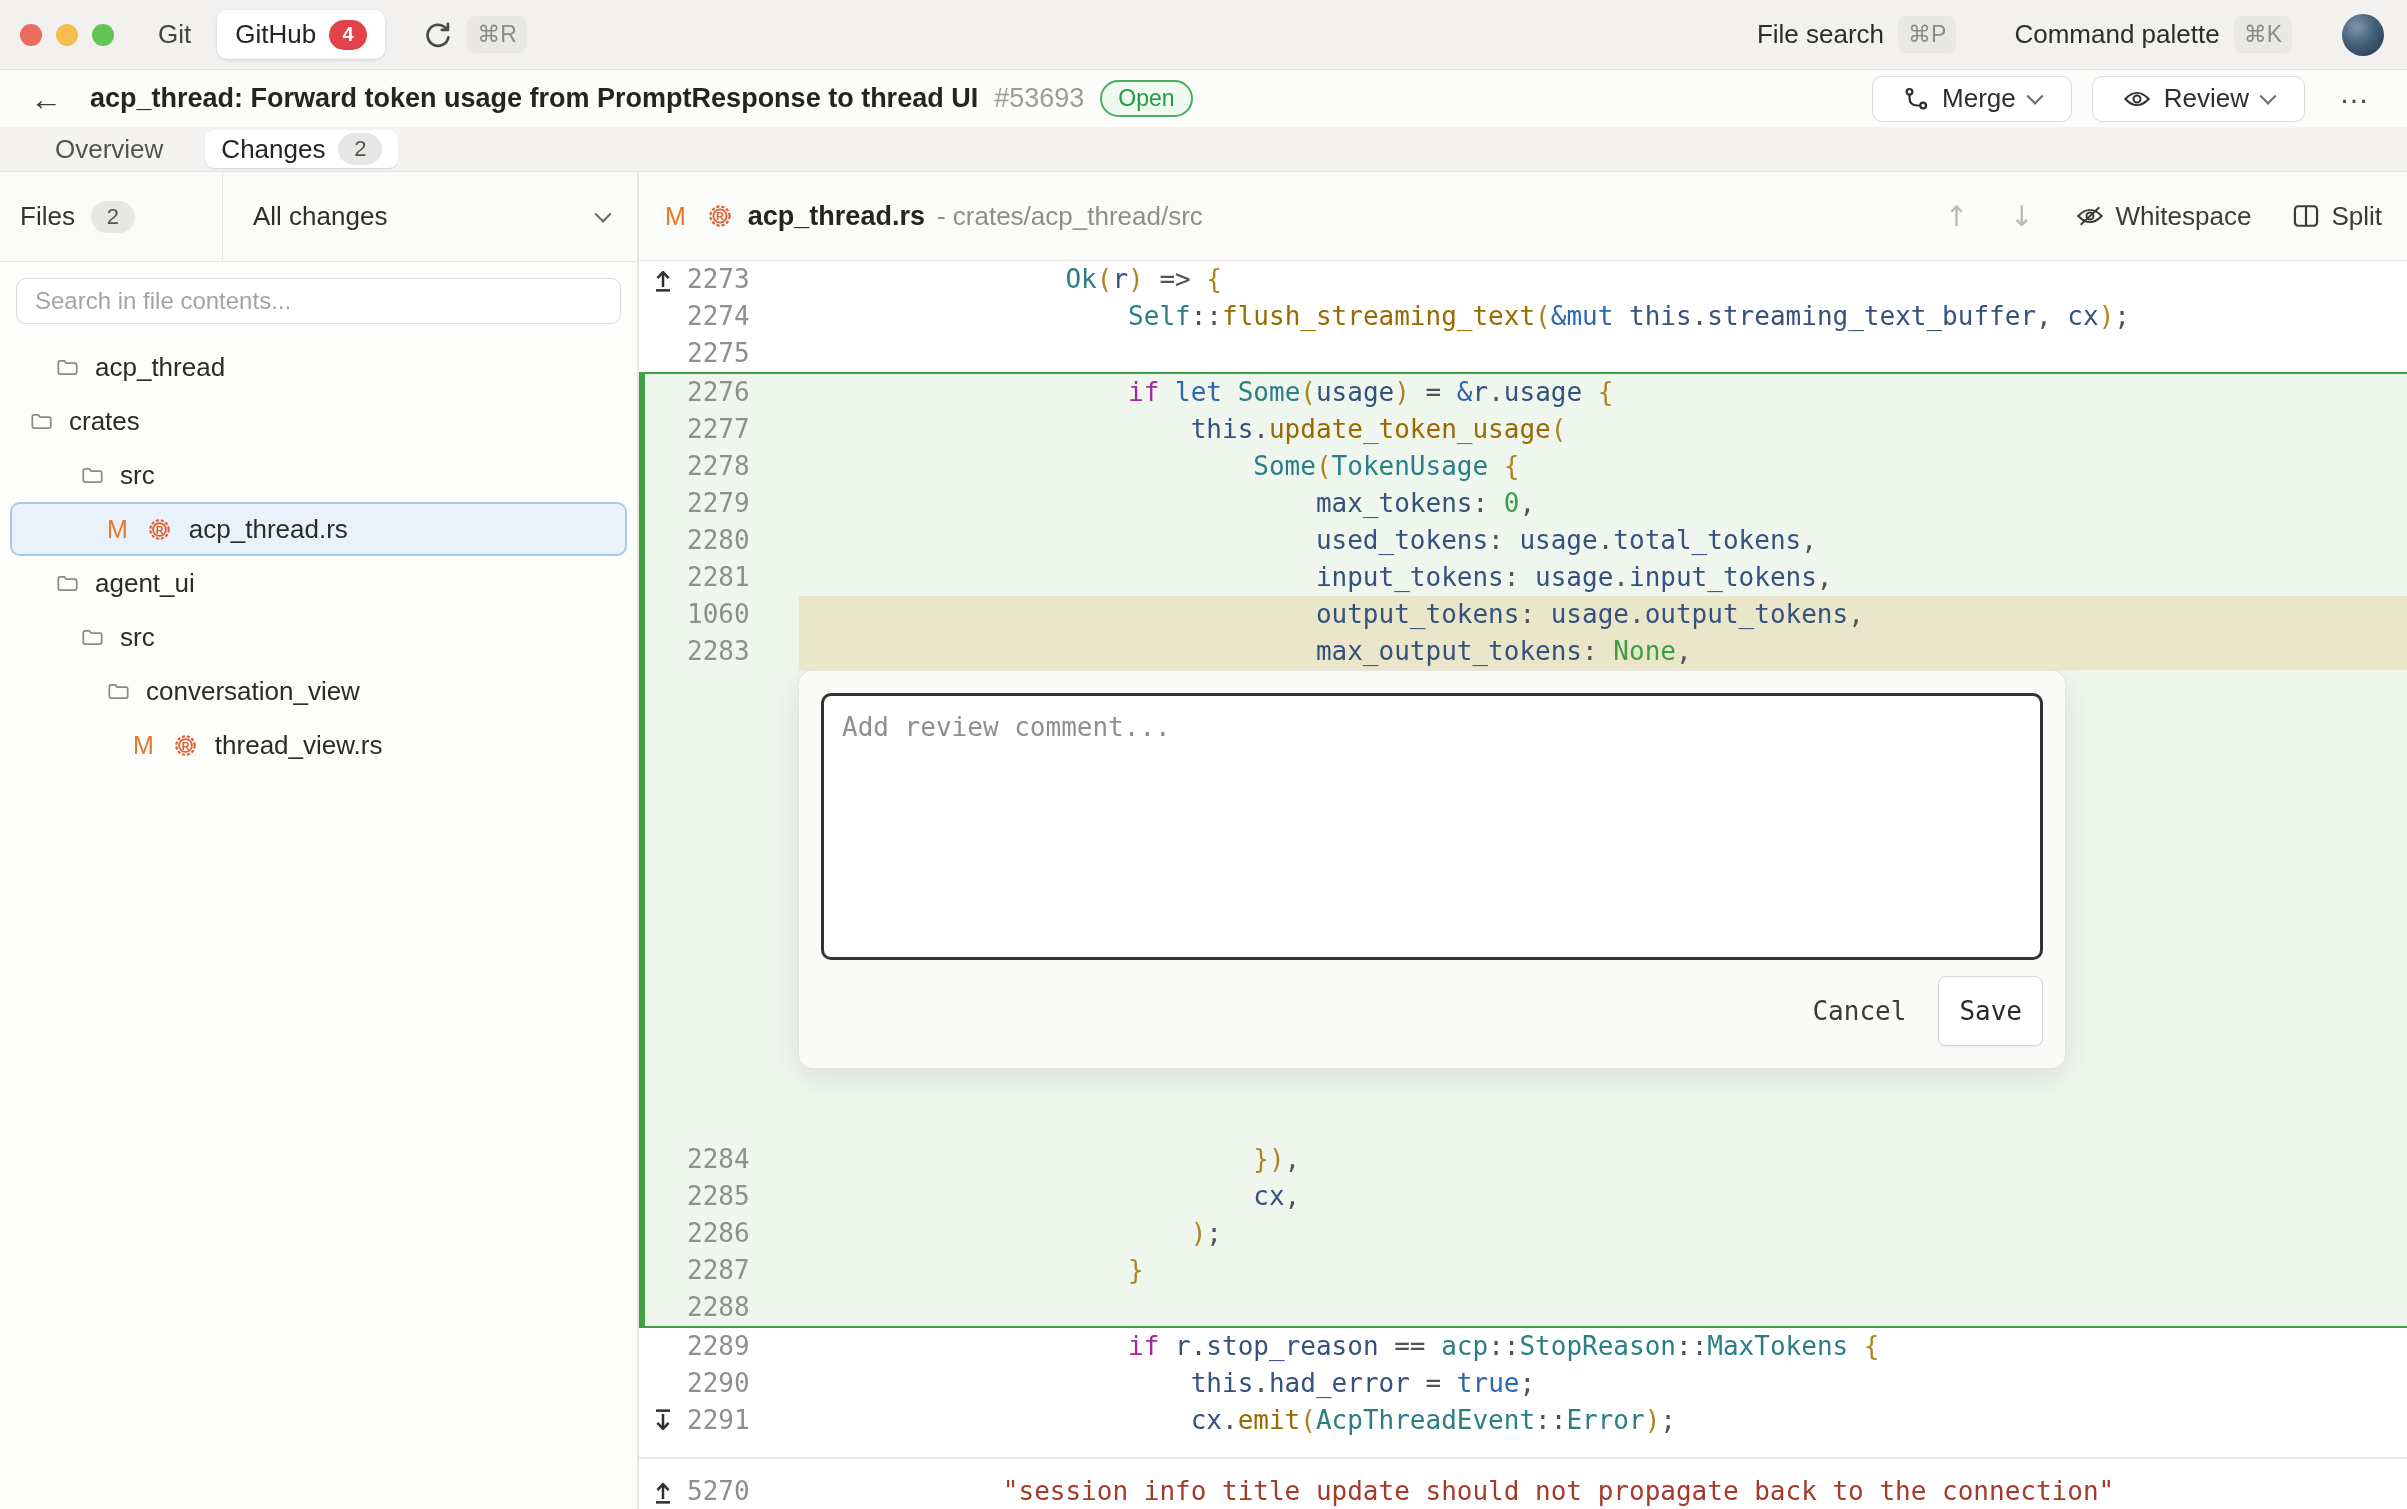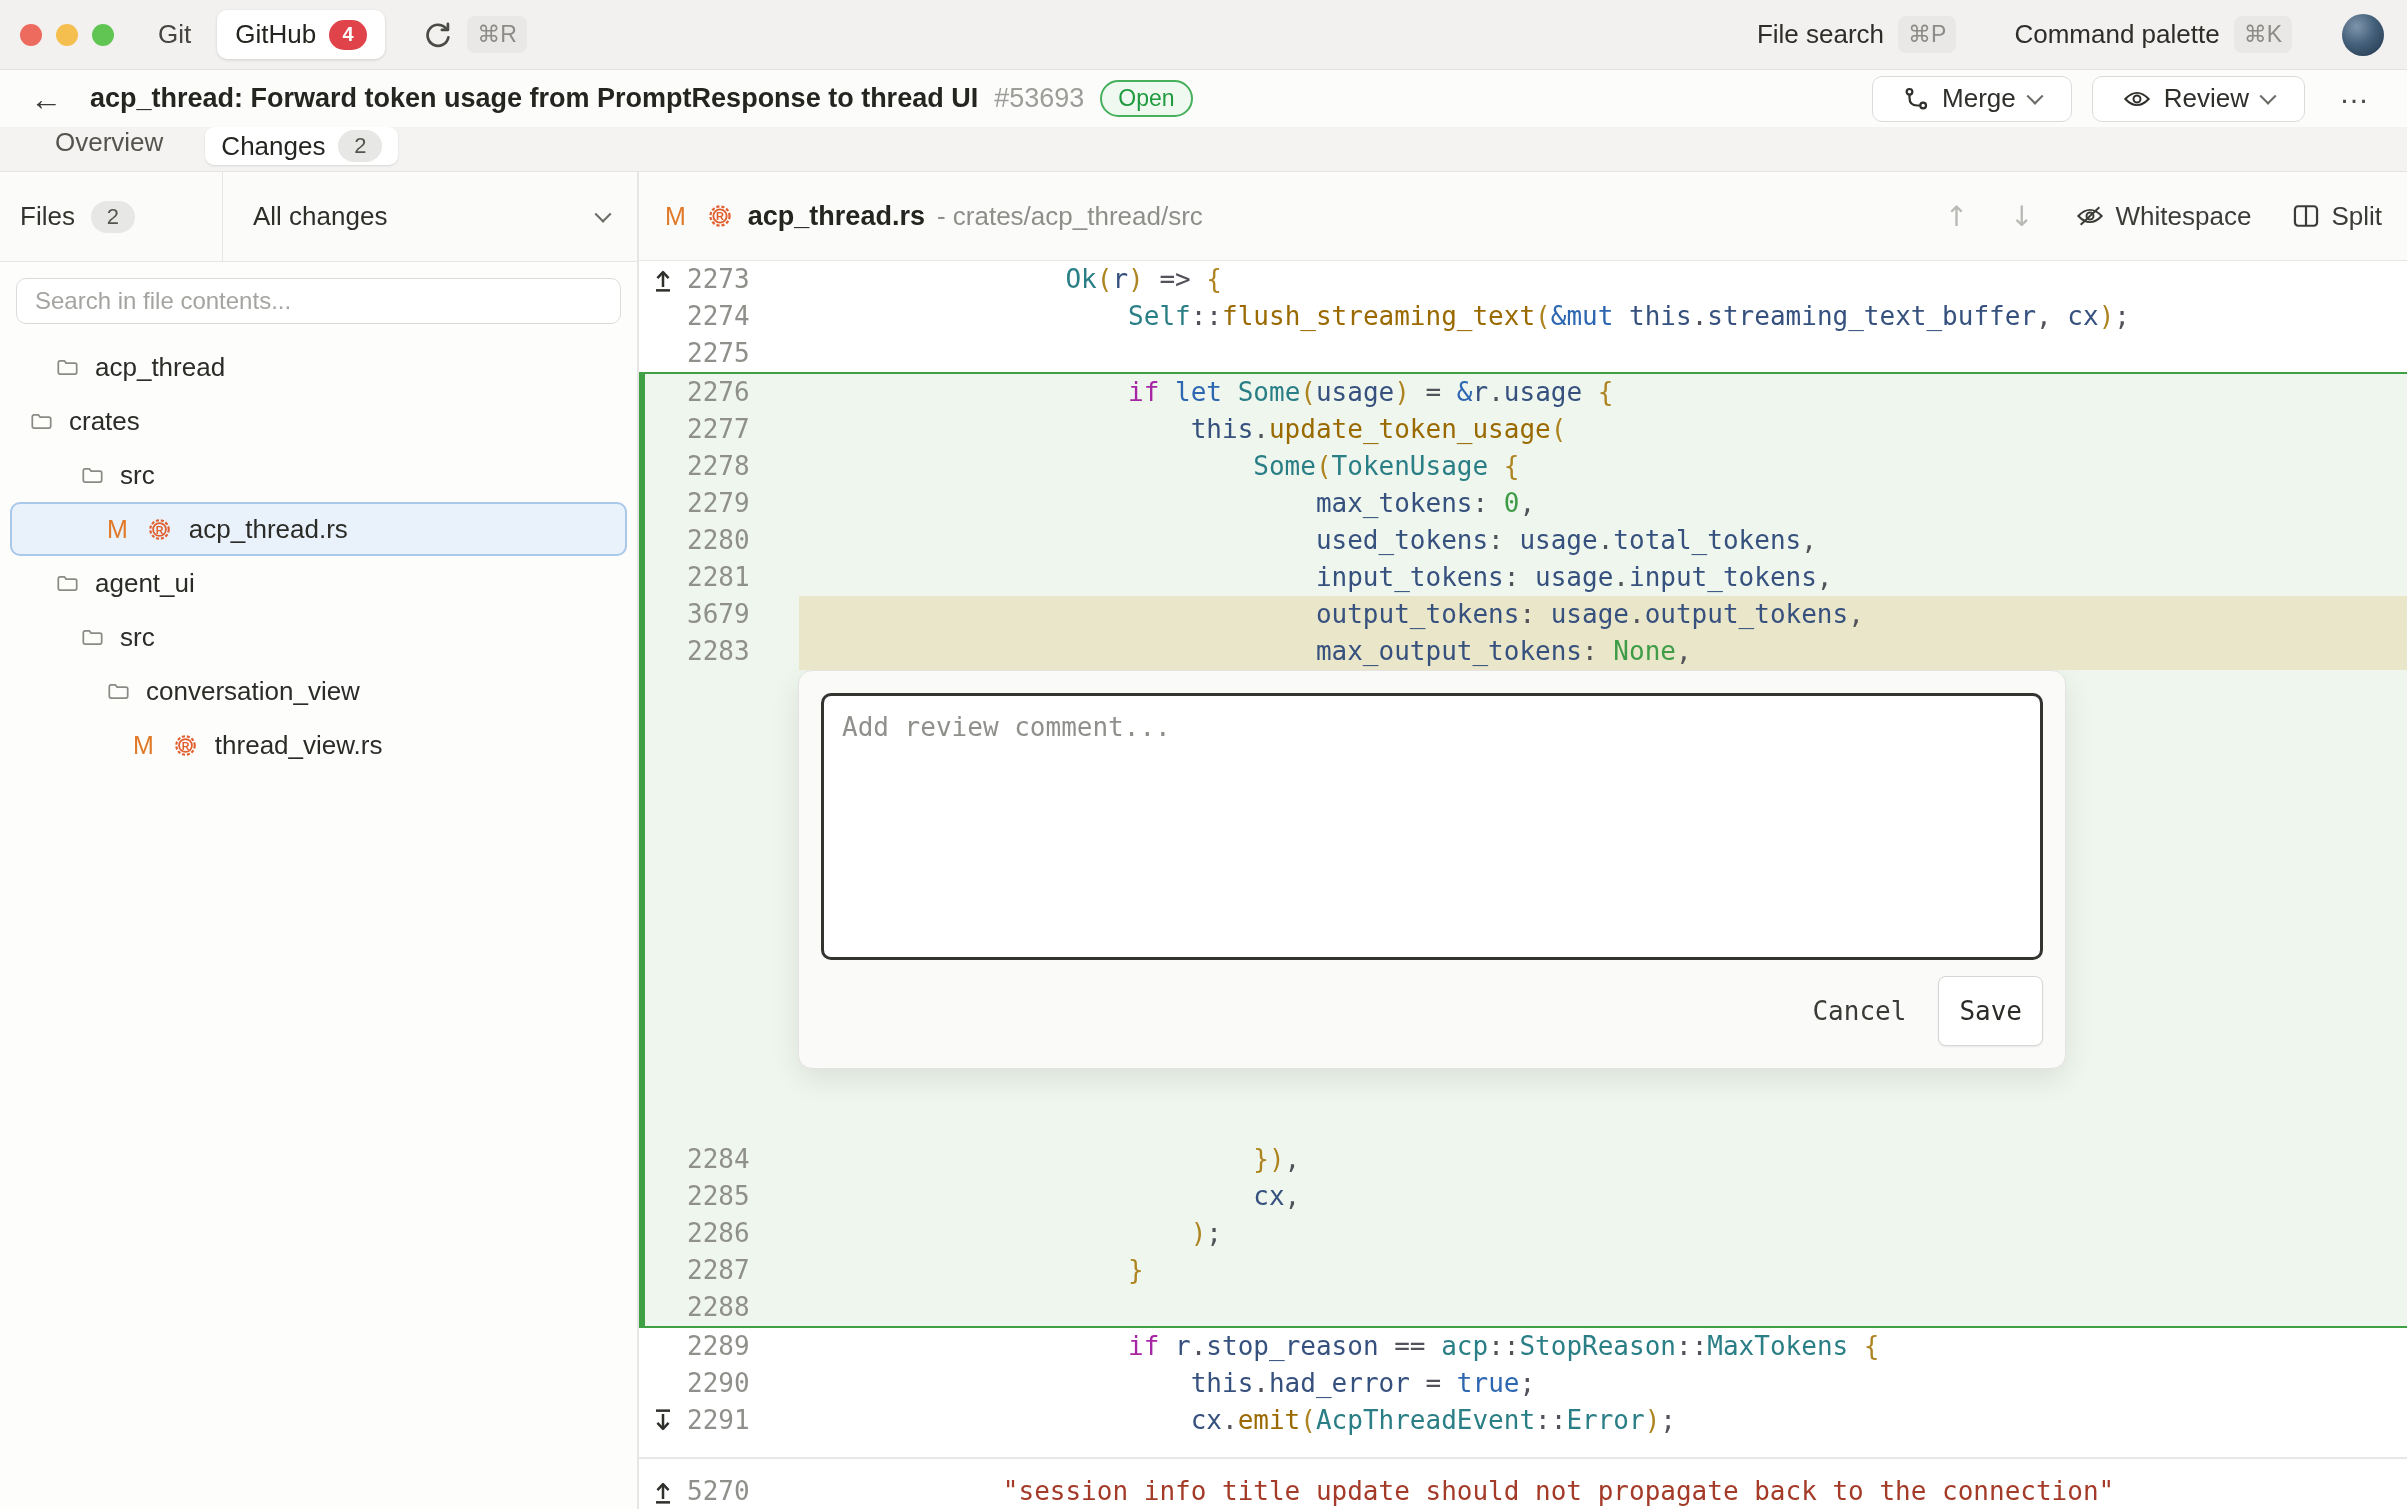--- a/index.html
+++ b/index.html
@@ -42,21 +42,21 @@
   .pr-actions{margin-left:auto;display:flex;align-items:center;gap:20px;margin-right:22px;}
   .btn{height:46px;border:1px solid #DCDBD9;border-radius:10px;background:#fff;
        padding:0 30px;display:inline-flex;align-items:center;gap:13px;font-size:26px;
        color:#2E2E2B;font-family:"Liberation Sans",sans-serif;}
   .chev{width:10px;height:10px;border-right:2.5px solid #6B6B67;border-bottom:2.5px solid #6B6B67;
         transform:rotate(45deg) translate(-2px,-2px);display:inline-block;}
   .ellipsis{font-size:30px;color:#4A4A47;letter-spacing:3px;margin:0 14px;transform:translateY(-6px);}
 
   
   .tabbar{height:44px;background:#F4F3F1;border-bottom:1px solid #E5E4E2;
-          display:flex;padding-left:55px;flex:0 0 auto;}
+          display:flex;align-items:center;padding-left:55px;flex:0 0 auto;}
   .tab-plain{font-size:26px;color:#55554F;}
   .tab-pill{margin-left:42px;background:#fff;border-radius:9px;height:38px;padding:0 16px;
             display:inline-flex;align-items:center;gap:13px;font-size:26px;color:#242421;
             box-shadow:0 1px 2px rgba(0,0,0,.12);}
   .count-badge{background:#E7E7E5;border-radius:989px;min-width:32px;height:32px;
                font-size:22px;color:#55554F;display:inline-flex;align-items:center;
                justify-content:center;padding:0 6px;}
 
   
   .content{flex:1;display:flex;min-height:0;}
@@ -384,21 +384,21 @@
                 <span class="g-num">2280</span>
                 <pre class="c-content"><span class="tk-pu">                                </span><span class="tk-va">used_tokens</span><span class="tk-pu">: </span><span class="tk-va">usage</span><span class="tk-pu">.</span><span class="tk-va">total_tokens</span><span class="tk-pu">,</span></pre>
               </div>
               <div class="code-row">
                 <span class="g-exp"></span>
                 <span class="g-num">2281</span>
                 <pre class="c-content"><span class="tk-pu">                                </span><span class="tk-va">input_tokens</span><span class="tk-pu">: </span><span class="tk-va">usage</span><span class="tk-pu">.</span><span class="tk-va">input_tokens</span><span class="tk-pu">,</span></pre>
               </div>
               <div class="code-row row-hl">
                 <span class="g-exp"></span>
-                <span class="g-num">3679</span>
+                <span class="g-num">1060</span>
                 <pre class="c-content"><span class="tk-pu">                                </span><span class="tk-va">output_tokens</span><span class="tk-pu">: </span><span class="tk-va">usage</span><span class="tk-pu">.</span><span class="tk-va">output_tokens</span><span class="tk-pu">,</span></pre>
               </div>
               <div class="code-row row-hl">
                 <span class="g-exp"></span>
                 <span class="g-num">2283</span>
                 <pre class="c-content"><span class="tk-pu">                                </span><span class="tk-va">max_output_tokens</span><span class="tk-pu">: </span><span class="tk-nu">None</span><span class="tk-pu">,</span></pre>
               </div>
             </div>
           <div class="comment-area">
             <div class="comment-card">

